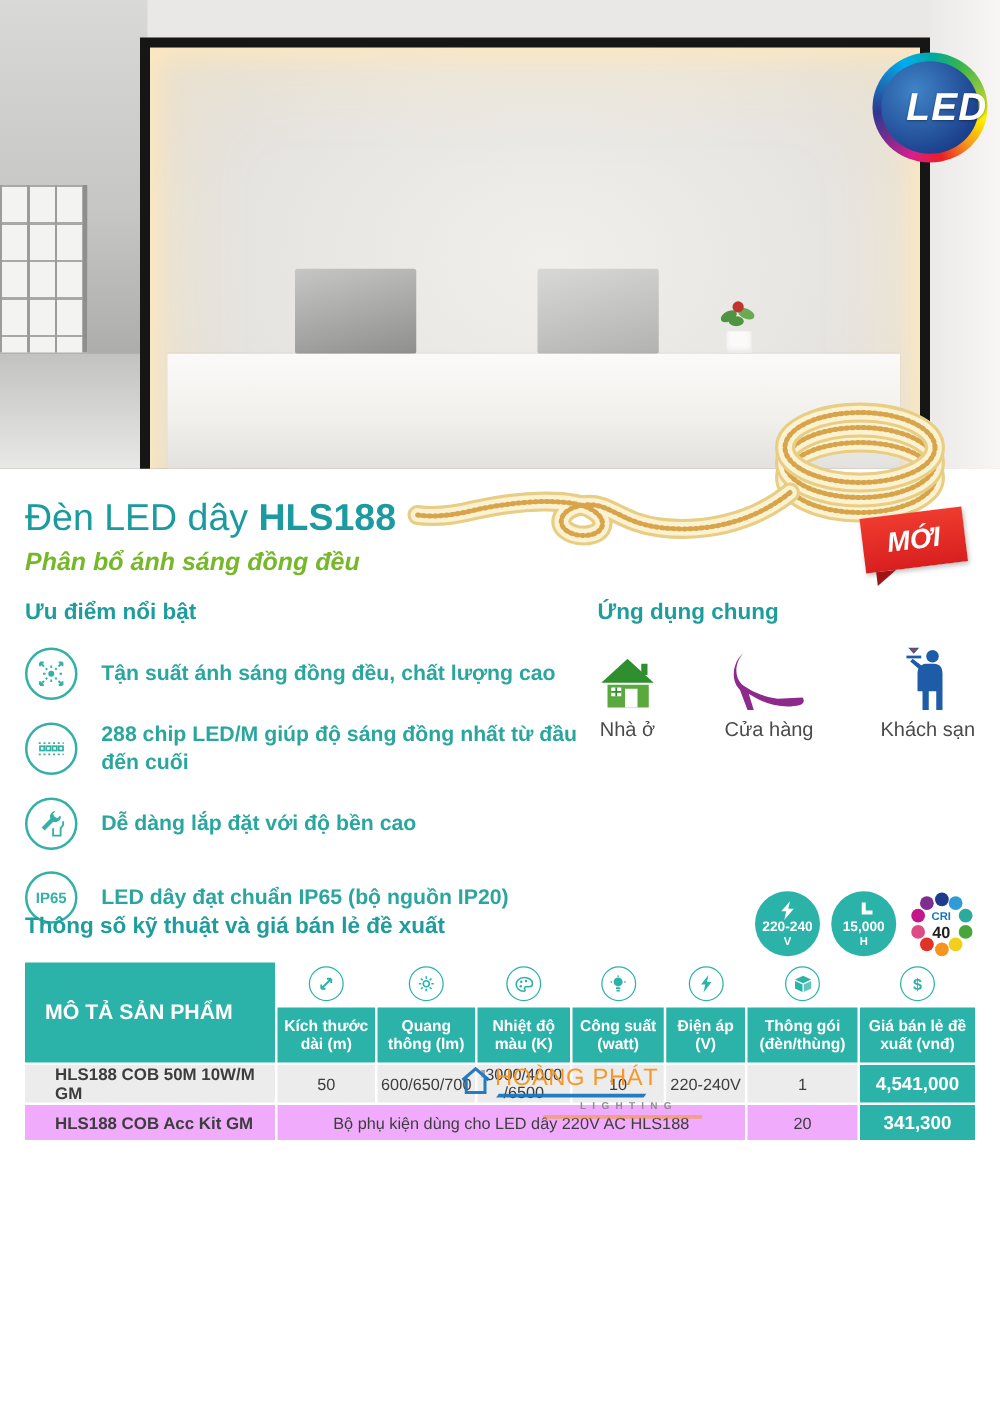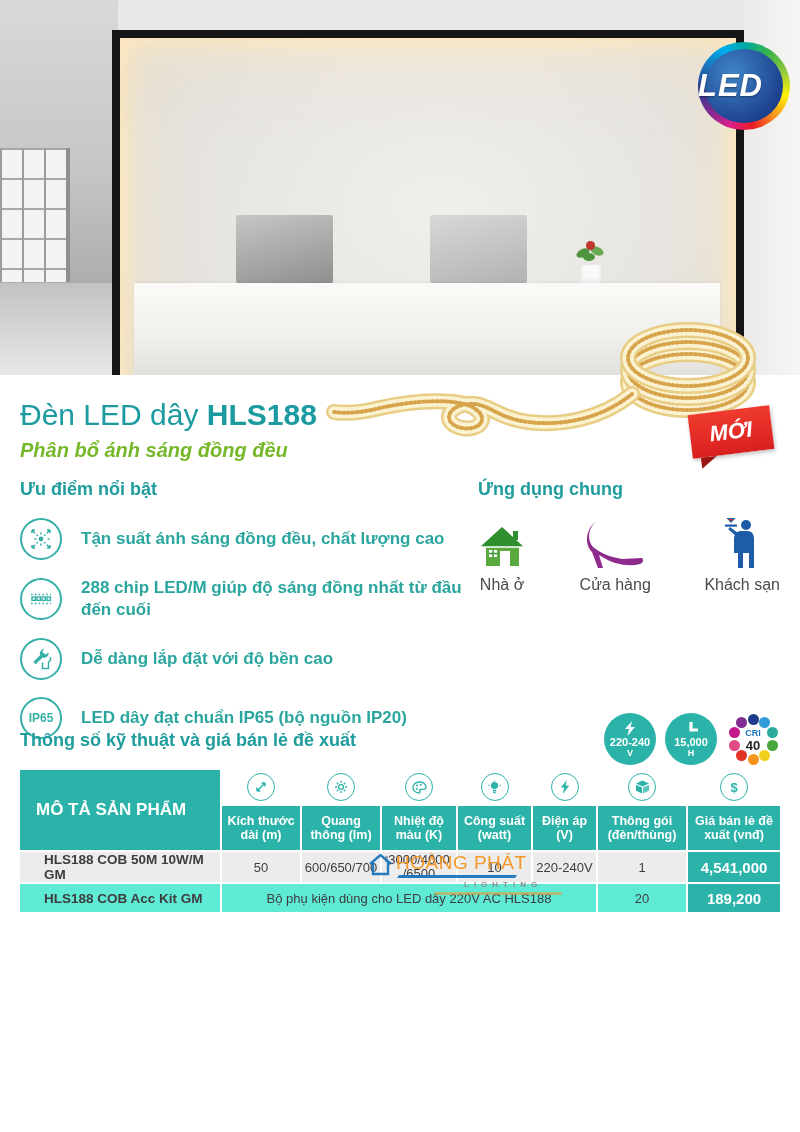--- a/index.html
+++ b/index.html
@@ -32,21 +32,21 @@
   .plant{position:absolute;left:574px;bottom:92px;width:34px;height:42px;}
   .plant .leaf{position:absolute;border-radius:50%;background:#4f9440;}
   .plant .l1{left:2px;top:8px;width:14px;height:8px;transform:rotate(-28deg);}
   .plant .l2{left:16px;top:6px;width:14px;height:8px;transform:rotate(24deg);background:#6aaa52;}
   .plant .l3{left:9px;top:12px;width:12px;height:8px;}
   .plant .flower{position:absolute;left:12px;top:0;width:9px;height:9px;border-radius:50%;background:#c13530;}
   .plant .pot{position:absolute;left:7px;bottom:0;width:20px;height:18px;background:#fbfaf8;box-shadow:inset 0 -3px 4px rgba(0,0,0,.08);}
 
   .led-logo{position:absolute;left:698px;top:42px;width:92px;height:88px;border-radius:50%;
       background:conic-gradient(from 200deg,#d91f8a,#7e2b8e,#2b3990,#1b75bc,#00aeef,#00a99d,#39b54a,#8dc63f,#fff200,#f7941d,#ed1c24,#d91f8a);
-      display:flex;align-items:center;justify-content:flex-start;}
+      display:flex;align-items:center;justify-content:flex-end;}
   .led-logo .core{position:absolute;left:7px;top:7px;right:7px;bottom:7px;border-radius:50%;
       background:radial-gradient(circle at 35% 32%,#3f84c6 0%,#1b3f8c 75%);}
   .led-logo .txt{position:relative;color:#fff;font-weight:800;font-style:italic;font-size:31px;letter-spacing:1px;
       text-shadow:0 1px 2px rgba(0,0,0,.4);}
 
   
   .strip-svg{position:absolute;left:320px;top:320px;}
   .tube-out{fill:none;stroke:#e8cd85;stroke-width:16;stroke-linecap:round;}
   .tube-in{fill:none;stroke:#fbf2d2;stroke-width:11;stroke-linecap:round;}
   .tube-dot{fill:none;stroke:#d7a44b;stroke-width:4;stroke-linecap:round;stroke-dasharray:1.5 3;}
@@ -110,21 +110,21 @@
       grid-template-rows:34px 44px 30px 28px;gap:2px;background:#fff;}
   .tbl>div{display:flex;align-items:center;justify-content:center;text-align:center;}
   .h-name{grid-column:1;grid-row:1/3;background:#2bb3a9;color:#fff;font-weight:800;
       font-size:17px;justify-content:flex-start !important;padding-left:16px;text-align:left !important;}
   .h-icon{grid-row:1;background:#fff;}
   .h-icon .circ{width:26px;height:26px;border:1.5px solid #2bb3a9;border-radius:50%;
       display:flex;align-items:center;justify-content:center;color:#2bb3a9;font-weight:800;font-size:13px;}
   .h-lbl{grid-row:2;background:#2bb3a9;color:#fff;font-weight:700;font-size:12.5px;
       line-height:1.15;padding:2px 3px;}
   .r1{background:#ececec;color:#3d3d3d;font-size:13px;}
-  .r2{background:#5eead4;color:#3d3d3d;font-size:13px;}
+  .r2{background:#f0abfc;color:#3d3d3d;font-size:13px;}
   .cell-name{justify-content:flex-start !important;text-align:left !important;
       padding-left:24px;font-weight:800;font-size:13.5px;}
   .cell-wrap{line-height:1.05;padding:0 2px;}
   .price{background:#2bb3a9 !important;color:#fff !important;font-weight:800;font-size:15px;}
 
   
   .watermark{position:absolute;left:368px;top:852px;width:210px;opacity:.95;z-index:6;}
   .wm-row{display:flex;align-items:flex-start;gap:2px;}
   .wm-brand{color:#f7941d;font-weight:400;font-size:19px;letter-spacing:.5px;white-space:nowrap;}
   .wm-swoosh{width:118px;height:3px;background:#1b75bc;transform:skewX(-35deg);margin:1px 0 0 2px;}
@@ -385,21 +385,21 @@
     <div class="r1">600/650/700</div>
     <div class="r1 cell-wrap">3000/4000 /6500</div>
     <div class="r1">10</div>
     <div class="r1">220-240V</div>
     <div class="r1">1</div>
     <div class="r1 price">4,541,000</div>
 
     <div class="r2 cell-name">HLS188 COB Acc Kit GM</div>
     <div class="r2" style="grid-column:2/7;">Bộ phụ kiện dùng cho LED dây 220V AC HLS188</div>
     <div class="r2">20</div>
-    <div class="r2 price">189,200</div>
+    <div class="r2 price">341,300</div>
   </div>
 
   <div class="watermark">
     <div class="wm-row">
       <svg width="26" height="24" viewBox="0 0 26 24">
         <rect x="17" y="4" width="3" height="6" fill="#9aa0a6"></rect>
         <path d="M2 12 L12.5 3 L23 12 M5 10.5 V22 H20 V10.5" fill="none" stroke="#1b75bc" stroke-width="2.4"></path>
       </svg>
       <div>
         <div class="wm-brand">HOÀNG PHÁT</div>

